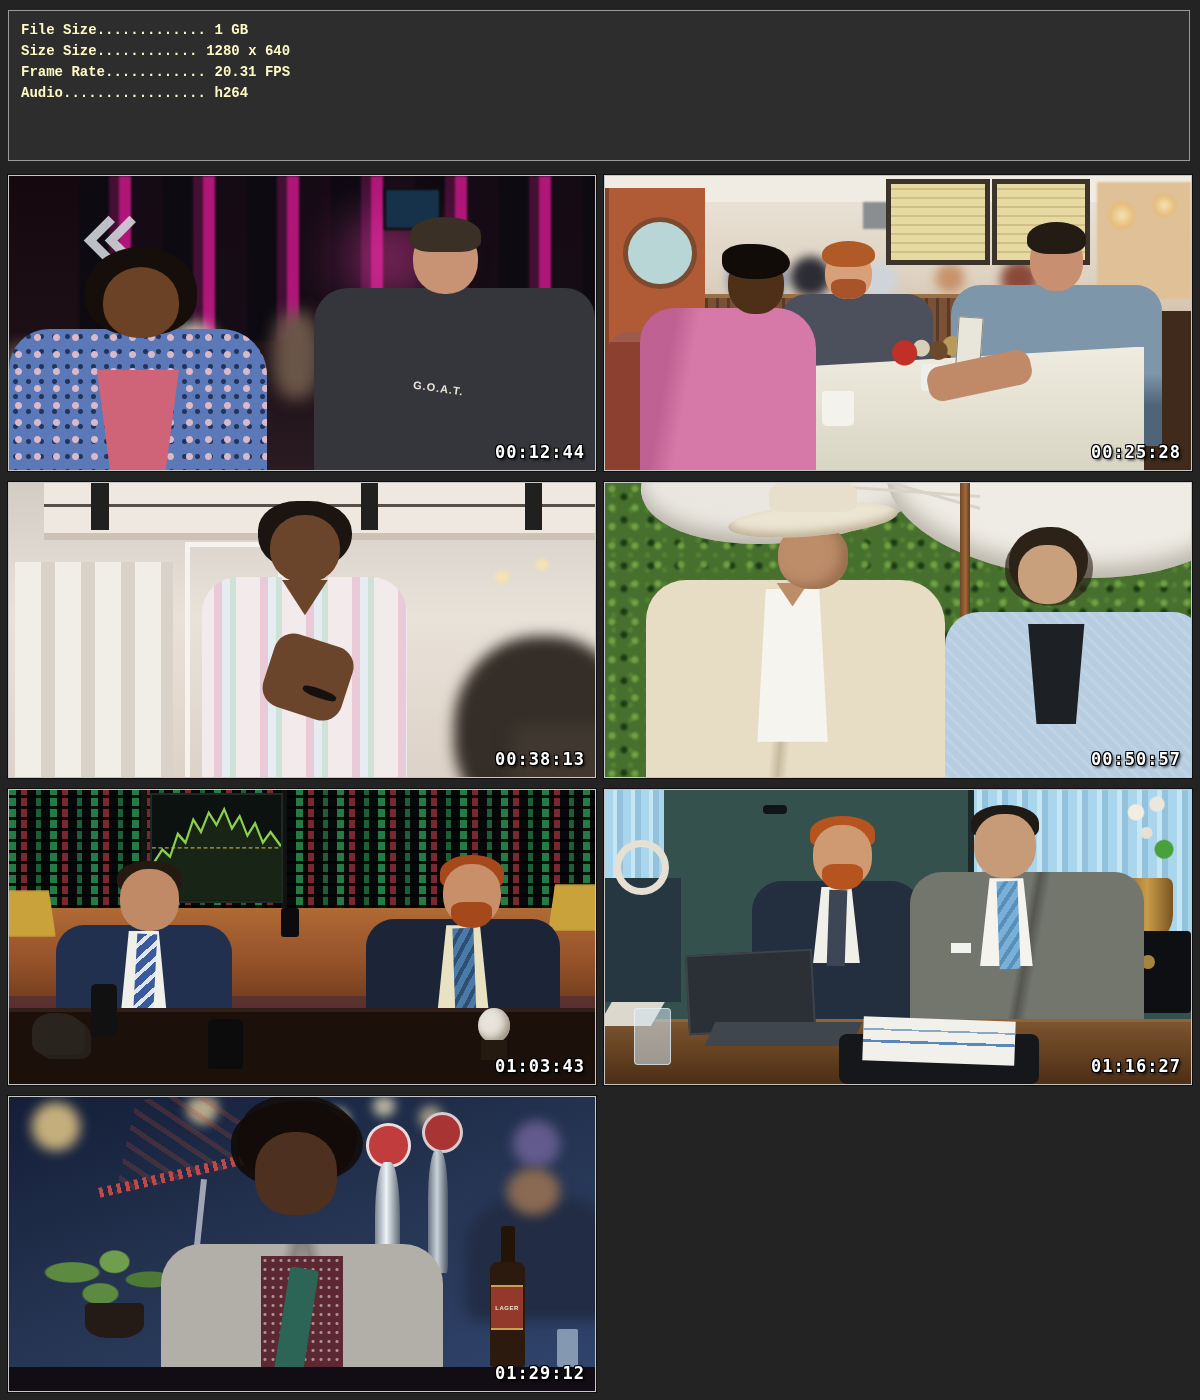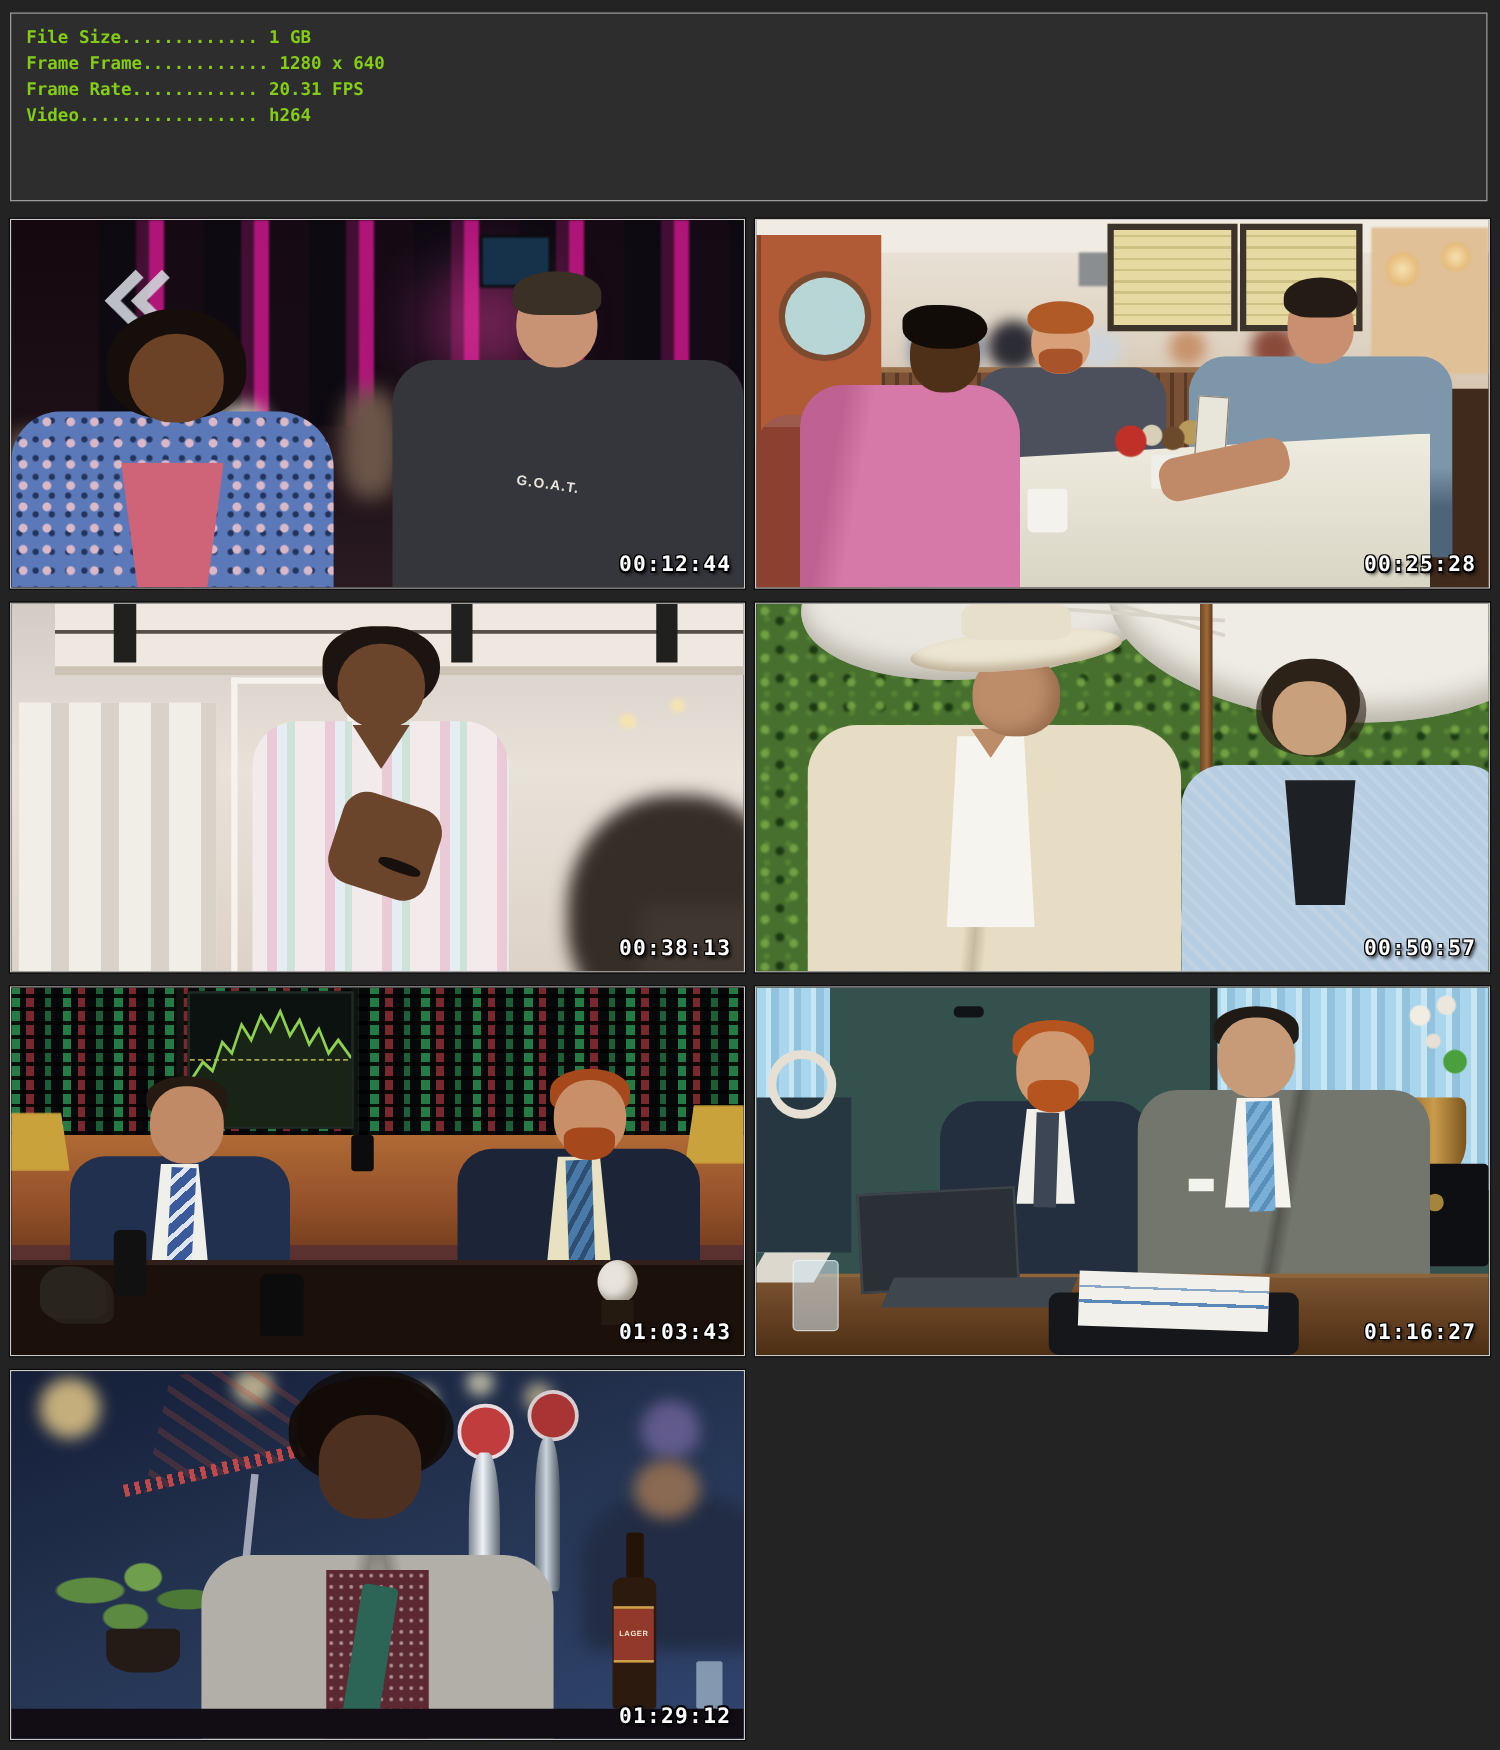--- a/index.html
+++ b/index.html
@@ -3,22 +3,22 @@
 <meta charset="utf-8">
 <style>
   html,body{margin:0;padding:0;background:#232323;}
   .page{position:relative;width:1200px;height:1400px;background:#232323;overflow:hidden;
         font-family:"DejaVu Sans Mono","Liberation Mono",monospace;}
 
   
   .info-panel{position:absolute;left:8px;top:10px;width:1182px;height:151px;
     background:#2d2d2d;border:1px solid #9a9a9a;box-sizing:border-box;
     padding:9px 0 0 12px;}
-  .mi-row{height:21px;line-height:21px;font-size:14px;font-weight:bold;color:#84cc16;
-    white-space:pre;}
+  .mi-row{height:21px;line-height:21px;font-size:14px;font-weight:bold;color:#fef9c3;
+    white-space:pre;font-family:Liberation Mono, monospace;}
   .mi-value{margin-left:.62em;}
   .watermark{margin-top:1px;font-family:"Liberation Sans","DejaVu Sans",sans-serif;
     font-size:30px;line-height:32px;color:#ffffff;font-weight:400;letter-spacing:0;}
 
   
   .grid{position:absolute;left:8px;top:175px;width:1184px;display:grid;
     grid-template-columns:1fr 1fr;column-gap:8px;row-gap:11px;}
   .cell{position:relative;height:294px;border:1px solid #c8c8c8;outline:1px solid #0f0f0f;
     overflow:hidden;background:#101010;}
   .scene{position:absolute;inset:0;overflow:hidden;}
@@ -327,23 +327,23 @@
     background-image:radial-gradient(circle at 70% 65%,rgba(50,20,8,.5) 0 30%,rgba(0,0,0,0) 36%);}
   .s8-vign{inset:0;background:radial-gradient(ellipse at 50% 40%,rgba(0,0,0,0) 60%,rgba(30,20,16,.35) 100%);}
 </style>
 </head>
 <body>
 
 <div class="page">
 
   <div class="info-panel">
     <div class="mi-row"><span>File Size</span><span>.............</span><span class="mi-value">1 GB</span></div>
-    <div class="mi-row"><span>Frame Frame</span><span>............</span><span class="mi-value">1280 x 640</span></div>
+    <div class="mi-row"><span>Size Size</span><span>............</span><span class="mi-value">1280 x 640</span></div>
     <div class="mi-row"><span>Frame Rate</span><span>............</span><span class="mi-value">20.31 FPS</span></div>
-    <div class="mi-row"><span>Video</span><span>.................</span><span class="mi-value">h264</span></div>
+    <div class="mi-row"><span>Audio</span><span>.................</span><span class="mi-value">h264</span></div>
   </div>
 
   <div class="grid">
 
     <div class="cell">
       <div class="scene s1">
         <div class="s1-panels"></div>
         <div class="s1-glow"></div>
         <div class="s1-tv"></div>
         <div class="s1-chev1"></div>

